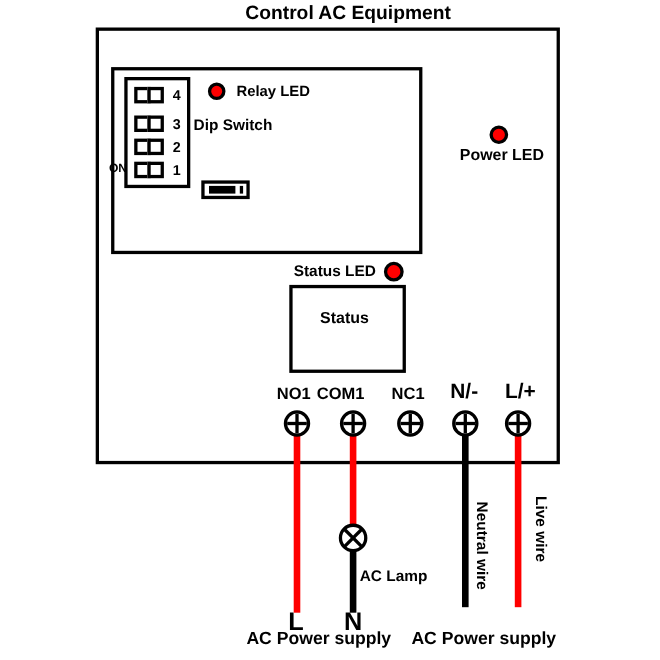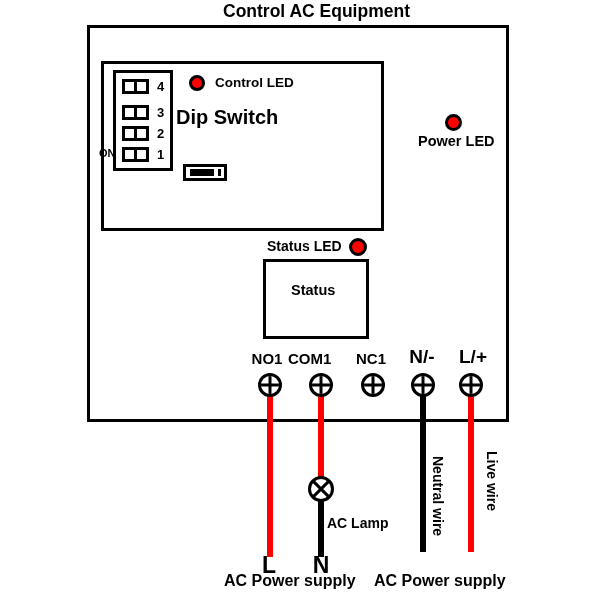--- a/index.html
+++ b/index.html
@@ -73,24 +73,24 @@
       <div class="dip-cell" style="left:12px;"></div>
       <div class="dip-num">2</div>
     </div>
     <div class="dip-row" style="top:74px;">
       <div class="dip-cell" style="left:0;"></div>
       <div class="dip-cell" style="left:12px;"></div>
       <div class="dip-num">1</div>
     </div>
   </div>
   <div class="lbl" style="left:99px; top:147px; font-size:11px; z-index:3;">ON</div>
-  <div class="lbl" style="left:176px; top:106px; font-size:20px;">Dip Switch</div>
+  <div class="lbl" style="left:176px; top:106px; font-size:14px;">Dip Switch</div>
 
   <div class="led" style="left:189px; top:75px; width:16px; height:16px;"></div>
-  <div class="lbl" style="left:215px; top:76px; font-size:13.5px;">Control LED</div>
+  <div class="lbl" style="left:215px; top:76px; font-size:13.5px;">Relay LED</div>
 
   <div class="lb">
     <div class="lb-slider"></div>
     <div class="lb-tick"></div>
   </div>
 
   <div class="led" style="left:445px; top:114px; width:17px; height:17px;"></div>
   <div class="lbl" style="left:418px; top:134px; font-size:14.5px;text-align:right;">Power LED</div>
 
   <div class="lbl" style="left:267px; top:239px; font-size:14px;">Status LED</div>

